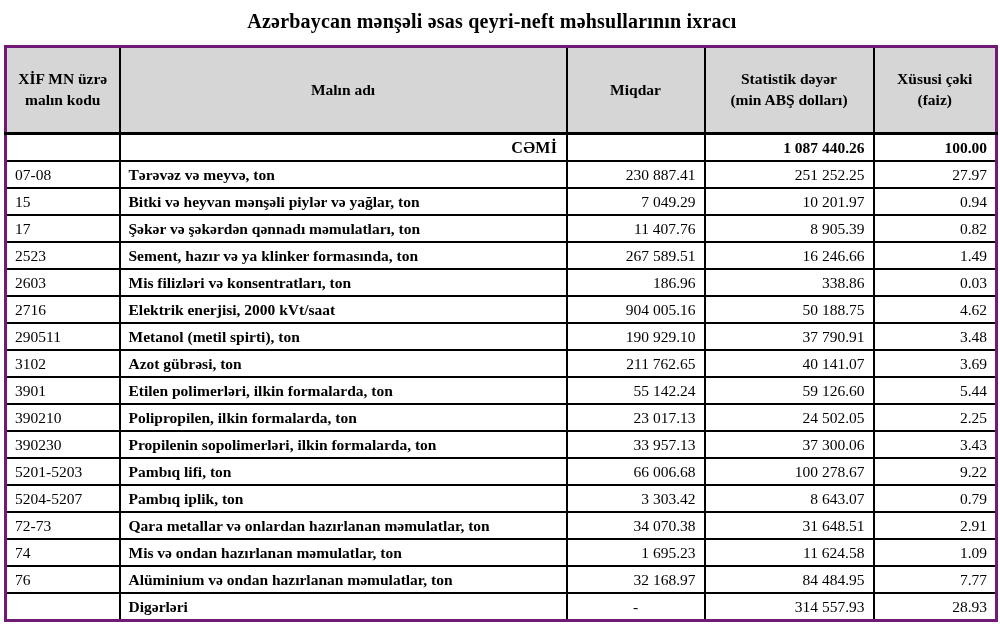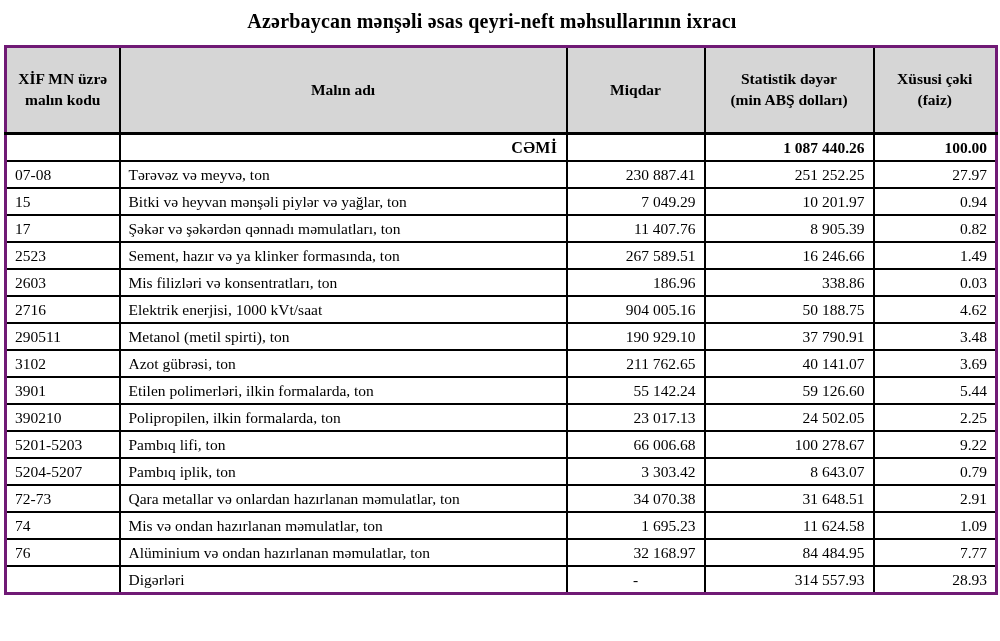--- a/index.html
+++ b/index.html
@@ -51,21 +51,21 @@
     padding: 0 4px;
   }
   tbody td {
     height: 25px;
     padding: 0 8px;
     vertical-align: middle;
     background: #ffffff;
   }
   .num   { text-align: right; }
   .code-cell { text-align: left; }
-  .name-cell { text-align: left; }
+  .name-cell { text-align: left; font-weight: bold; }
   .center { text-align: center; }
   tr.total-row td { font-weight: bold; }
   tr.total-row td.name-cell {
     text-align: right;
     font-size: 16px;
     letter-spacing: 0.4px;
   }
 </style>
 </head>
 <body>
@@ -136,21 +136,21 @@
   <tr>
     <td class="code-cell">2603</td>
     <td class="name-cell">Mis filizləri və konsentratları, ton</td>
     <td class="num">186.96</td>
     <td class="num">338.86</td>
     <td class="num">0.03</td>
   </tr>
 
   <tr>
     <td class="code-cell">2716</td>
-    <td class="name-cell">Elektrik enerjisi, 1000 kVt/saat</td>
+    <td class="name-cell">Elektrik enerjisi, 2000 kVt/saat</td>
     <td class="num">904 005.16</td>
     <td class="num">50 188.75</td>
     <td class="num">4.62</td>
   </tr>
 
   <tr>
     <td class="code-cell">290511</td>
     <td class="name-cell">Metanol (metil spirti), ton</td>
     <td class="num">190 929.10</td>
     <td class="num">37 790.91</td>
@@ -174,20 +174,27 @@
   </tr>
 
   <tr>
     <td class="code-cell">390210</td>
     <td class="name-cell">Polipropilen, ilkin formalarda, ton</td>
     <td class="num">23 017.13</td>
     <td class="num">24 502.05</td>
     <td class="num">2.25</td>
   </tr>
 
+  <tr>
+    <td class="code-cell">390230</td>
+    <td class="name-cell">Propilenin sopolimerləri, ilkin formalarda, ton</td>
+    <td class="num">33 957.13</td>
+    <td class="num">37 300.06</td>
+    <td class="num">3.43</td>
+  </tr>
 
   <tr>
     <td class="code-cell">5201-5203</td>
     <td class="name-cell">Pambıq lifi, ton</td>
     <td class="num">66 006.68</td>
     <td class="num">100 278.67</td>
     <td class="num">9.22</td>
   </tr>
 
   <tr>

